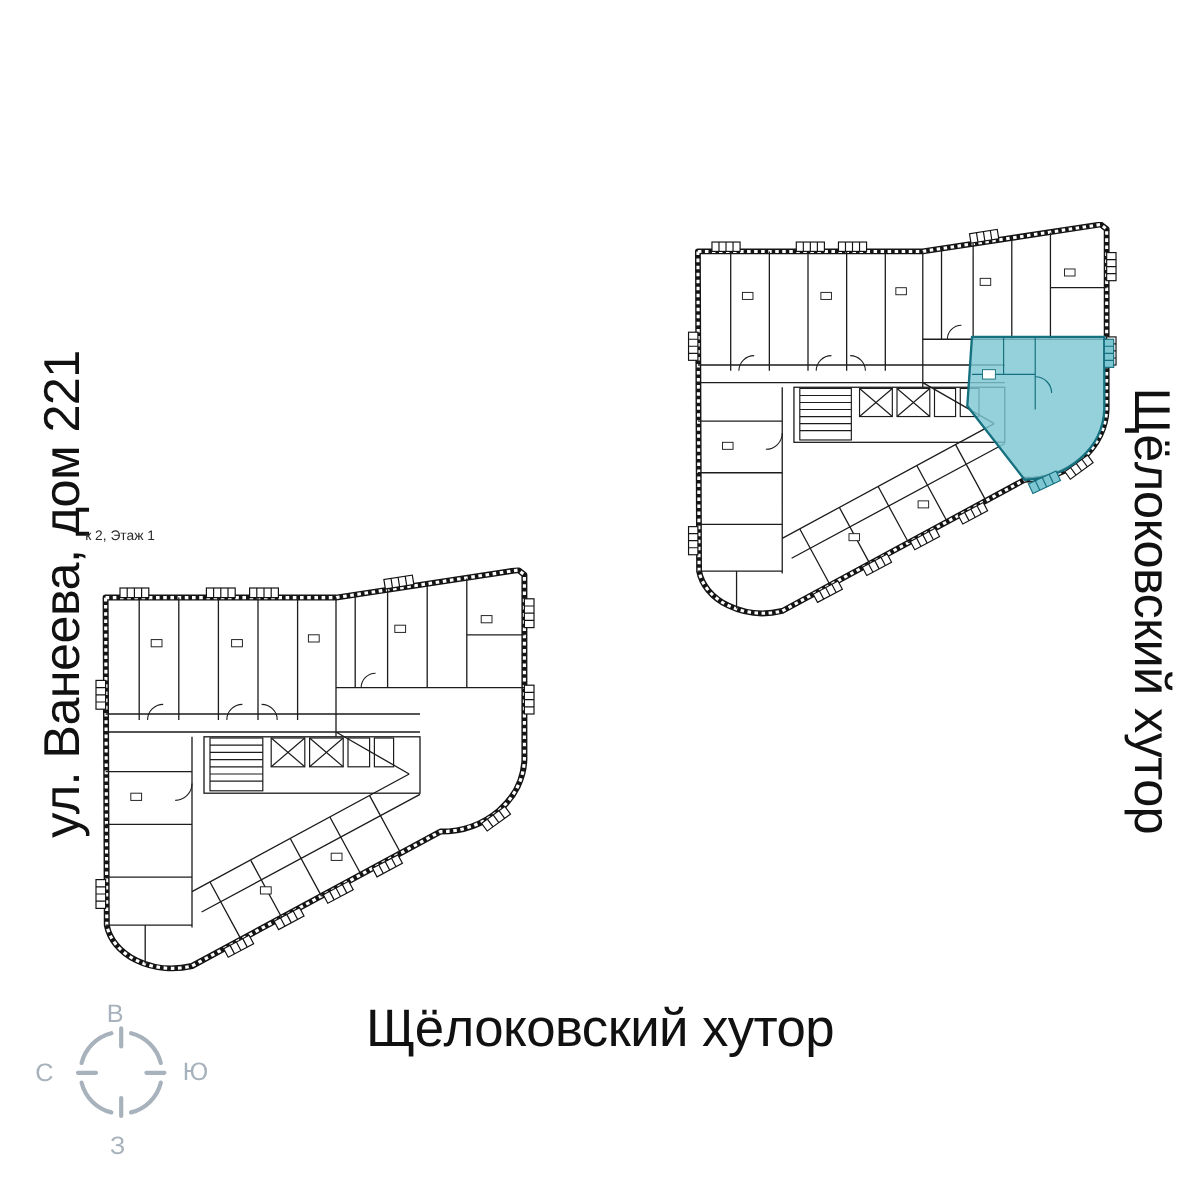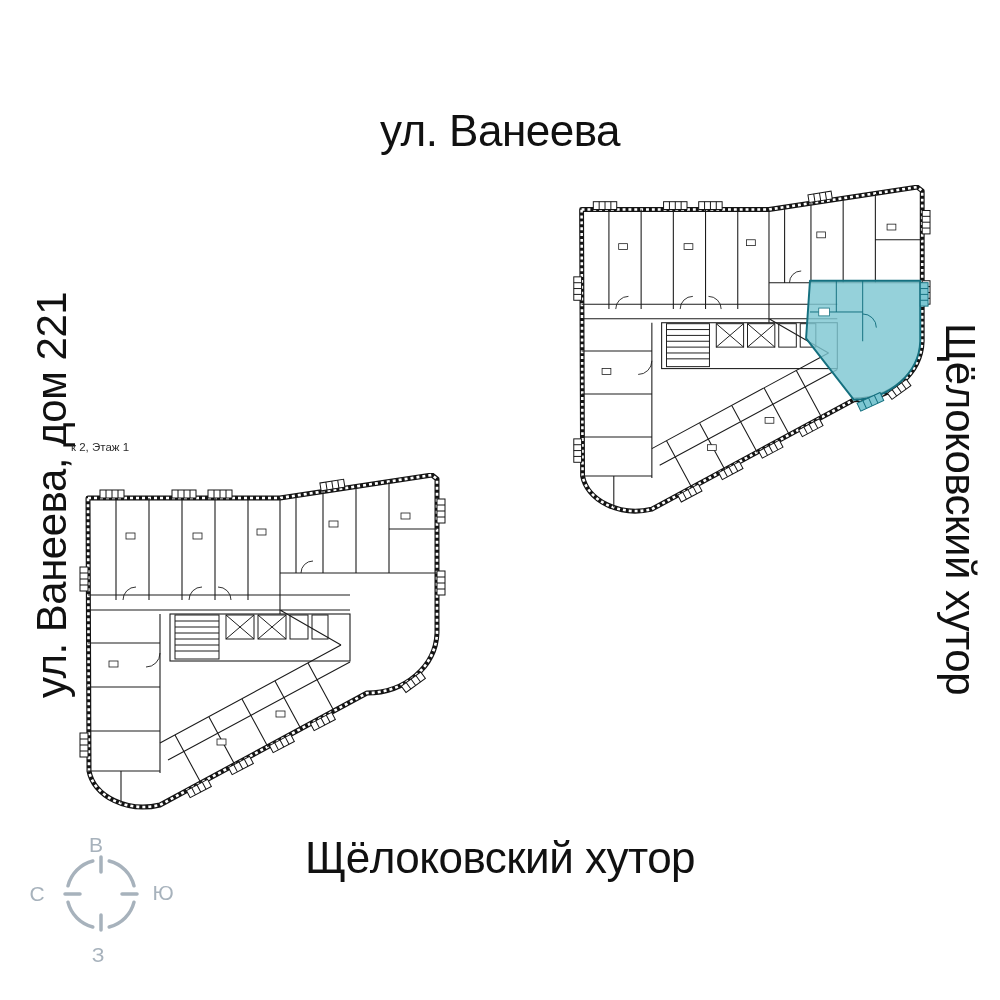--- a/index.html
+++ b/index.html
@@ -13,21 +13,20 @@
   .plan-note{position:absolute;left:71px;top:441px;font-size:11.5px;color:#2b2b2b;white-space:nowrap;}
   svg.plan{position:absolute;}
   svg.compass{position:absolute;left:20px;top:822px;}
   .compass-letter{font-size:21px;fill:#a7b2bc;}
 </style>
 </head>
 <body>
 
 <div class="canvas">
 
-  <div class="title title-top">ул. Ванеева</div>
   <div class="title title-bottom">Щёлоковский хутор</div>
   <div class="title title-left">ул. Ванеева, дом 221</div>
   <div class="title title-right">Щёлоковский хутор</div>
 
   <div class="plan-note">к 2, Этаж 1</div>
 
   <svg width="0" height="0" style="position:absolute" aria-hidden="true">
     <defs>
       <g id="comb">
         <rect x="-12" y="-8" width="24" height="8" fill="#ffffff" stroke="#141414" stroke-width="1"></rect>

